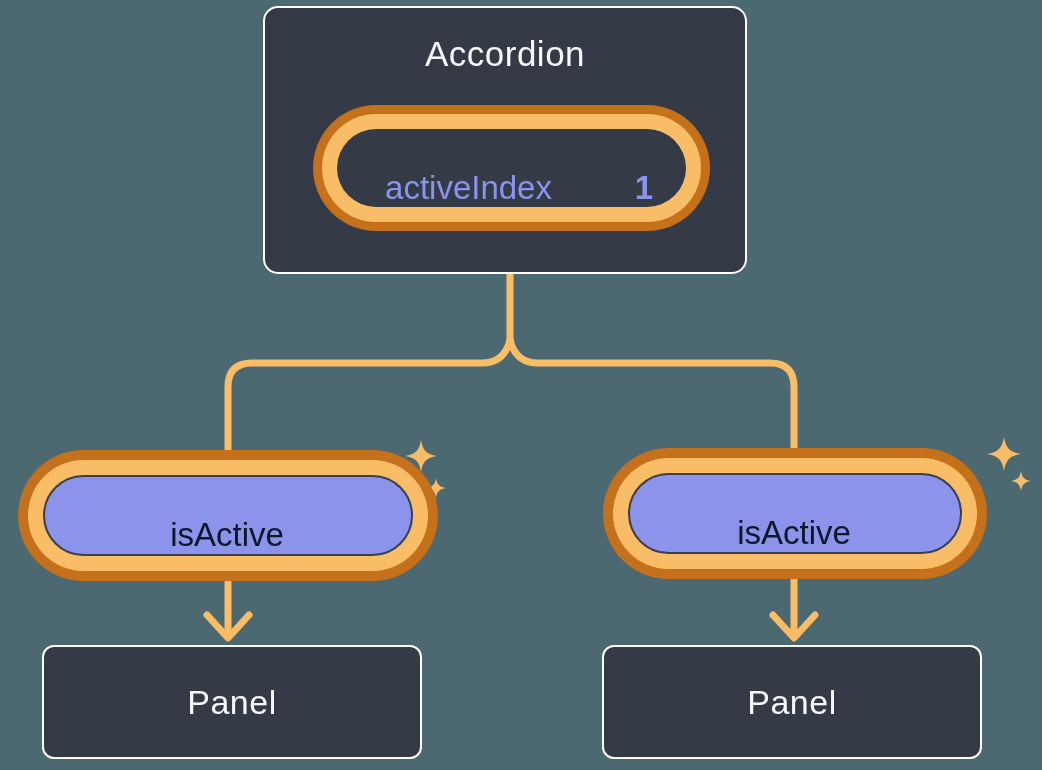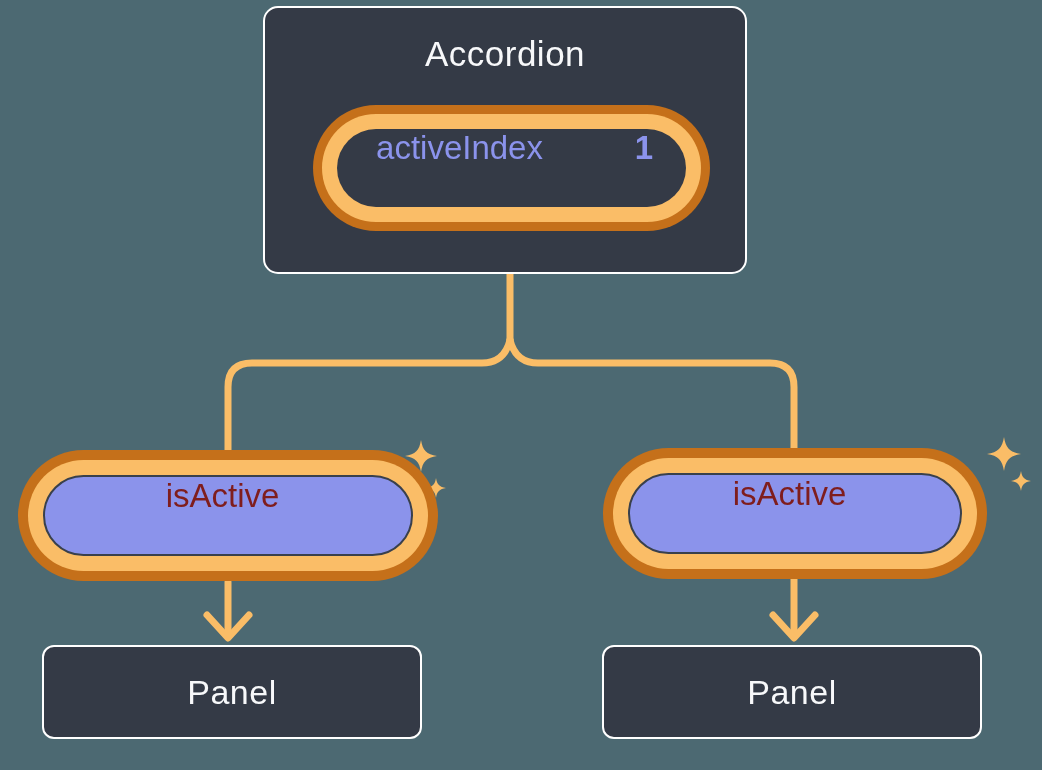--- a/index.html
+++ b/index.html
@@ -40,21 +40,21 @@
     width: 100%;
     text-align: center;
     color: #F7F8FA;
     font-size: 35px;
     font-weight: 500;
     letter-spacing: 0.5px;
   }
 
   .panel-box {
     top: 645px;
-    width: 380px; height: 94px;
+    width: 380px; height: 114px;
     border-radius: 12px;
     display: flex;
     align-items: center;
     justify-content: center;
   }
   .panel-left  { left: 42px; }
   .panel-right { left: 602px; }
 
   .panel-label {
     color: #F7F8FA;
@@ -76,39 +76,38 @@
     border-radius: 999px;
     background: #FABD67;      
     box-sizing: border-box;
     display: block;
   }
   .pill-body {
     width: 100%; height: 100%;
     border-radius: 999px;
     box-sizing: border-box;
     display: flex;
-    align-items: flex-start;
+    align-items: flex-end;
     overflow: hidden;
-    gap: 9px;
   }
 
   
   .state-pill { left: 48px; top: 97px; width: 397px; height: 126px; padding: 9px; position: absolute; }
   .state-pill .pill-light { padding: 15px; }
   .state-pill .pill-body  { background: #343A46; }
   .state-name, .state-value { color: #8B93EC; }
   .divider-light { width: 2px; background: #FABD67; }
 
   
   .prop-pill { padding: 10px; }
   .prop-pill .pill-light { padding: 15px; }
   .prop-pill .pill-body  { background: #8B93EB; border: 2px solid #39404C; }
   .prop-pill-left  { left: 18px;  top: 450px; width: 420px; height: 131px; }
   .prop-pill-right { left: 603px; top: 448px; width: 384px; height: 131px; }
-  .prop-name, .prop-value { color: #7f1d1d; }
+  .prop-name, .prop-value { color: #0f172a; }
   .divider-dark { width: 2px; background: #39404C; }
 
   .cell-label {
     flex: 1;
     display: flex;
     align-items: center;
     justify-content: center;
     font-size: 33px;
   }
   .cell-value {

